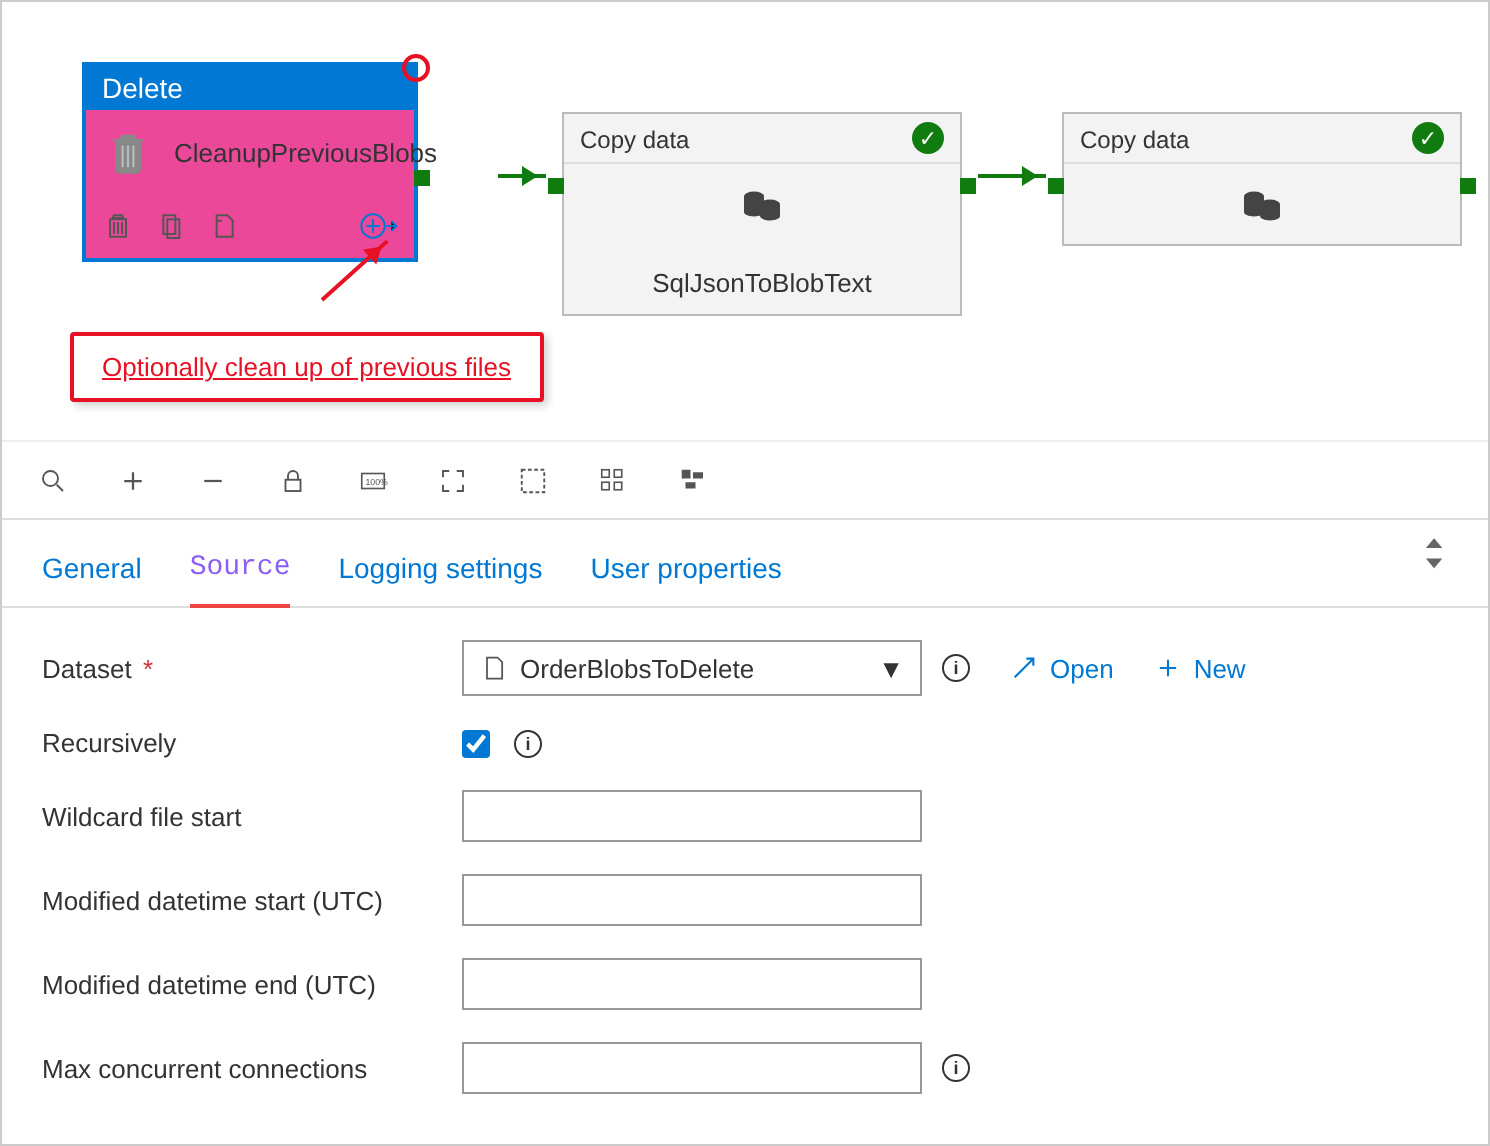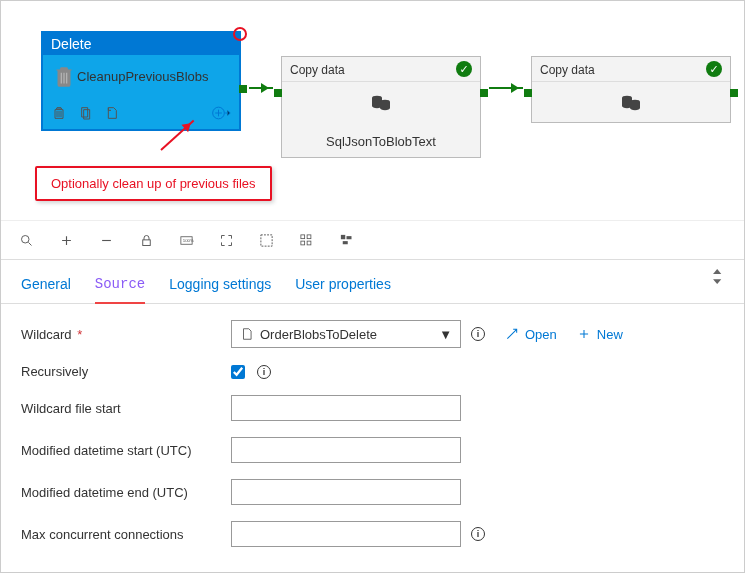--- a/index.html
+++ b/index.html
@@ -1,24 +1,24 @@
 <!DOCTYPE html>
 <html><head>
 <meta charset="utf-8">
 <style>
   * { box-sizing: border-box; margin: 0; padding: 0; }
   body { font-family: 'Segoe UI', Arial, sans-serif; font-size: 13px; color: #333; background: #fff; width: 745px; height: 573px; overflow: hidden; border: 1px solid #ccc; }
   
   .canvas { position: relative; height: 220px; background: #fff; border-bottom: 1px solid #eee; }
   
   
-  .delete-block { position: absolute; left: 40px; top: 30px; width: 200px; background: #0ea5e9; border: 2px solid #0078d4; }
+  .delete-block { position: absolute; left: 40px; top: 30px; width: 168px; background: #ec4899; border: 2px solid #0078d4; }
   .delete-header { background: #0078d4; color: #fff; padding: 3px 8px; font-size: 14px; display: flex; align-items: center; }
   .red-circle { position: absolute; top: -6px; right: -8px; width: 14px; height: 14px; border: 2px solid #e81123; border-radius: 50%; }
-  .delete-body { padding: 8px; display: flex; align-items: center; }
+  .delete-body { padding: 8px; display: flex; align-items: center; gap: 10px; }
   .delete-body .trash { width: 26px; }
   .delete-actions { padding: 6px 8px; display: flex; gap: 10px; align-items: center; }
   .delete-actions .spacer { flex: 1; }
   .green-nub { position: absolute; right: -8px; top: 52px; width: 8px; height: 8px; background: #107c10; }
   
   
   .copy-block { position: absolute; width: 200px; background: #f3f3f3; border: 1px solid #bbb; }
   .copy-block.b1 { left: 280px; top: 55px; }
   .copy-block.b2 { left: 530px; top: 55px; }
   .copy-header { padding: 4px 8px; font-size: 12px; display: flex; align-items: flex-end; justify-content: space-between; border-bottom: 1px solid #ddd; }
@@ -31,21 +31,21 @@
   .arrow { position: absolute; height: 2px; background: #107c10; }
   .arrow::after { content: ''; position: absolute; right: -1px; top: -4px; border: 5px solid transparent; border-left: 8px solid #107c10; }
   .arrow.a1 { left: 248px; top: 86px; width: 24px; }
   .arrow.a2 { left: 488px; top: 86px; width: 34px; }
 
   
   .anno-line { position: absolute; left: 160px; top: 148px; width: 44px; height: 2px; background: #e81123; transform: rotate(-42deg); transform-origin: left; }
   .anno-line::after { content: ''; position: absolute; right: -1px; top: -4px; border: 5px solid transparent; border-left: 8px solid #e81123; }
   
   
-  .callout { position: absolute; left: 34px; top: 165px; border: 2px solid #e81123; background: #fff; padding: 8px 14px; color: #e81123; font-size: 13px; border-radius: 2px; box-shadow: 2px 2px 4px rgba(0,0,0,0.18); }
+  .callout { position: absolute; left: 34px; top: 165px; border: 2px solid #e81123; background: #fff; padding: 8px 14px; color: #e81123; font-size: 13px; border-radius: 2px; box-shadow: 2px 2px 4px rgba(0,0,0,0.18); text-decoration: underline; }
   
   
   .toolbar { display: flex; align-items: center; padding: 10px 16px; gap: 22px; border-bottom: 1px solid #ddd; }
   .toolbar .tb-btn { cursor: pointer; color: #444; display: flex; align-items: center; justify-content: center; width: 18px; height: 18px; }
   
   
   .tabs { display: flex; gap: 24px; padding: 10px 20px 0 20px; border-bottom: 1px solid #ddd; position: relative; }
   .tab { padding: 6px 0 10px 0; font-size: 14px; color: #0078d4; cursor: pointer; }
   .tab.active { color: #8b5cf6; border-bottom: 2px solid #ef4444; margin-bottom: -1px; font-family: Liberation Mono, monospace; }
   .expand-handle { position: absolute; right: 20px; top: 0px; cursor: pointer; color: #666; font-size: 14px; transform: scaleY(0.6); }
@@ -222,21 +222,21 @@
   <div class="tab">General</div>
   <div class="tab active">Source</div>
   <div class="tab">Logging settings</div>
   <div class="tab">User properties</div>
   <div class="expand-handle">▲<br>▼</div>
 </div>
 
 <div class="form">
   <div class="form-row">
     <div class="form-label">
-      <span>Wildcard</span>
+      <span>Dataset</span>
       <span class="required">*</span>
     </div>
     <div class="dataset-select">
       <span>
           <svg viewBox="0 0 24 24" width="14" height="14">
             <path fill="none" stroke="#555" stroke-width="1.5" d="M6 3h9l4 4v14H6z"></path>
           </svg>
         </span>
       <span class="ds-name">OrderBlobsToDelete</span>
       <span>▼</span>

